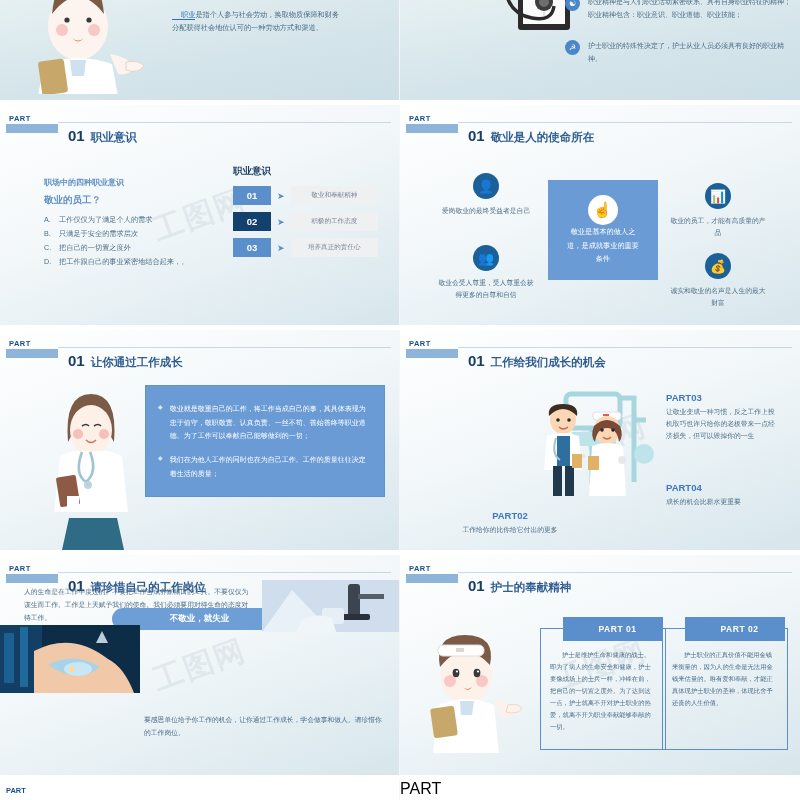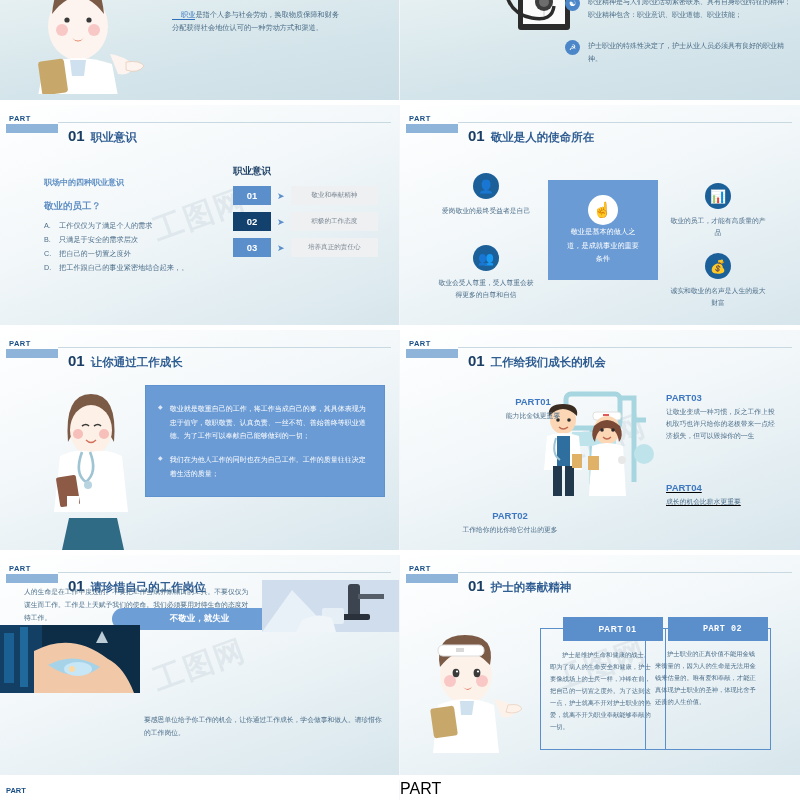--- a/index.html
+++ b/index.html
@@ -36,21 +36,21 @@
 
   
   .steth { position:absolute; left:86px; top:-70px; width:120px; height:140px; }
   .b2row { position:absolute; display:flex; gap:8px; align-items:flex-start; }
   .b2ic { width:15px;height:15px;border-radius:50%;background:#4a86c8;color:#fff;display:flex;
           align-items:center;justify-content:center;font-size:8px;flex:0 0 15px; }
   .b2tx { font-size:7px;line-height:1.8;color:#4a6c86;width:205px; }
 
   
   .leftcol3 { position:absolute; left:44px; top:72px; width:175px; }
-  .sub3 { font-size:8px; color:#5f8fc4; font-weight:bold; margin-bottom:12px; }
+  .sub3 { font-size:8px; color:#5f8fc4; font-weight:bold; margin-bottom:6px; }
   .q3 { font-size:9.5px; color:#5f8fc4; font-weight:bold; margin-bottom:7px; }
   .opt3 { display:flex; gap:7px; font-size:7.2px; color:#4d6f8a; line-height:1.65; margin-bottom:2px;}
   .opt3 .k { width:8px; font-weight:normal;}
   .rightcol3 { position:absolute; left:233px; top:60px; width:145px; }
   .rt3 { font-size:9.5px; font-weight:bold; color:#1b3e66; margin-bottom:8px;}
   .st3 { display:flex; align-items:center; margin-bottom:7px; }
   .st3 .bx { width:38px;height:19px;display:flex;align-items:center;justify-content:center;
              color:#fff;font-size:9.5px;font-weight:bold;font-family:"Liberation Sans",sans-serif; }
   .st3 .bx.b1{background:#5b8fcb;} .st3 .bx.b2{background:#13416e;} .st3 .bx.b3{background:#5b8fcb;}
   .st3 .ar { color:#5b8fcb; font-size:9px; padding:0 6px; }
@@ -340,33 +340,29 @@
       <ellipse cx="23" cy="22" rx="13" ry="14" fill="#fbd7b5"></ellipse>
       <path d="M10 18 q13 -12 26 0 q4 10 -1 16 q-2 -14 -12 -14 q-10 0 -12 14 q-5 -6 -1 -16z" fill="#7b4a36"></path>
       <circle cx="18" cy="22" r="1.8" fill="#2b2b2b"></circle>
         <circle cx="29" cy="22" r="1.8" fill="#2b2b2b"></circle>
       <path d="M19 29 q4 4 8 0" stroke="#c06a52" stroke-width="1.3" fill="none"></path>
       <path d="M8 38 q15 -6 31 0 l3 50 h-37z" fill="#ffffff"></path>
       <rect x="4" y="48" width="11" height="14" fill="#e0b268"></rect>
       <circle cx="38" cy="52" r="4" fill="#e8e8e8"></circle>
     </svg>
 
-    <div class="p6" style="left:78px; top:66px; width:110px; text-align:center;">
-      <div class="h">PART01</div>
-      <div class="t">能力比金钱更重要</div>
-    </div>
     <div class="p6" style="left:30px; top:148px; width:160px; text-align:center;margin-top:32px;">
       <div class="h">PART02</div>
       <div class="t">工作给你的比你给它付出的更多</div>
     </div>
     <div class="p6" style="left:266px; top:62px; width:110px;">
       <div class="h">PART03</div>
       <div class="t">让敬业变成一种习惯，反之工作上投机取巧也许只给你的老板带来一点经济损失，但可以毁掉你的一生</div>
     </div>
-    <div class="p6" style="left:266px; top:152px; width:120px;text-decoration:underline;">
+    <div class="p6" style="left:266px; top:152px; width:120px;">
       <div class="h">PART04</div>
       <div class="t">成长的机会比薪水更重要</div>
     </div>
   </div>
 
   <div class="hgut"></div>
 
   <div class="slide g">
     <div class="wm">工图网</div>
     <div class="partbadge">
@@ -447,21 +443,21 @@
       <path d="M38 78 h14 l-2 14 h-11z" fill="#cfe0ee"></path>
       <rect x="10" y="84" width="24" height="30" rx="3" fill="#c8a86a" transform="rotate(-8 22 99)"></rect>
       <path d="M72 76 q20 4 22 12 q-4 8 -14 6" fill="#fdf2ea"></path>
       <path d="M86 82 q12 -2 14 4 q-6 6 -16 3z" fill="#fdf2ea" stroke="#e7cbb8" stroke-width=".7"></path>
     </svg>
 
     <div class="pnl8" style="left:140px;">
       <div class="hd">PART 01</div>
       <div class="bd">护士是维护生命和健康的战士。即为了病人的生命安全和健康，护士要像战场上的士兵一样，冲锋在前，把自己的一切置之度外。为了达到这一点，护士就离不开对护士职业的热爱，就离不开为职业奉献能够奉献的一切。</div>
     </div>
-    <div class="pnl8" style="left:245px;font-family:Liberation Mono, monospace;">
+    <div class="pnl8" style="left:262px;">
       <div class="hd">PART 02</div>
       <div class="bd">护士职业的正真价值不能用金钱来衡量的，因为人的生命是无法用金钱来估量的。唯有爱和奉献，才能正真体现护士职业的圣神，体现比舍予还贵的人生价值。</div>
     </div>
   </div>
 
   <div class="hgut"></div>
 
   <div class="strip">
     <div class="pb">PART</div>
   </div>

